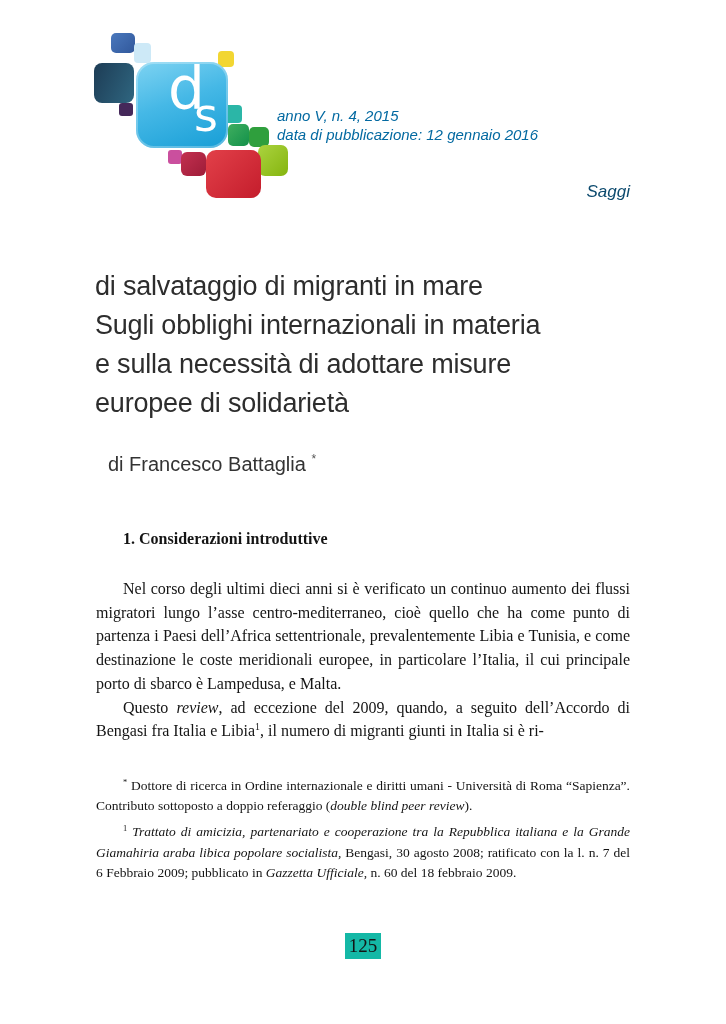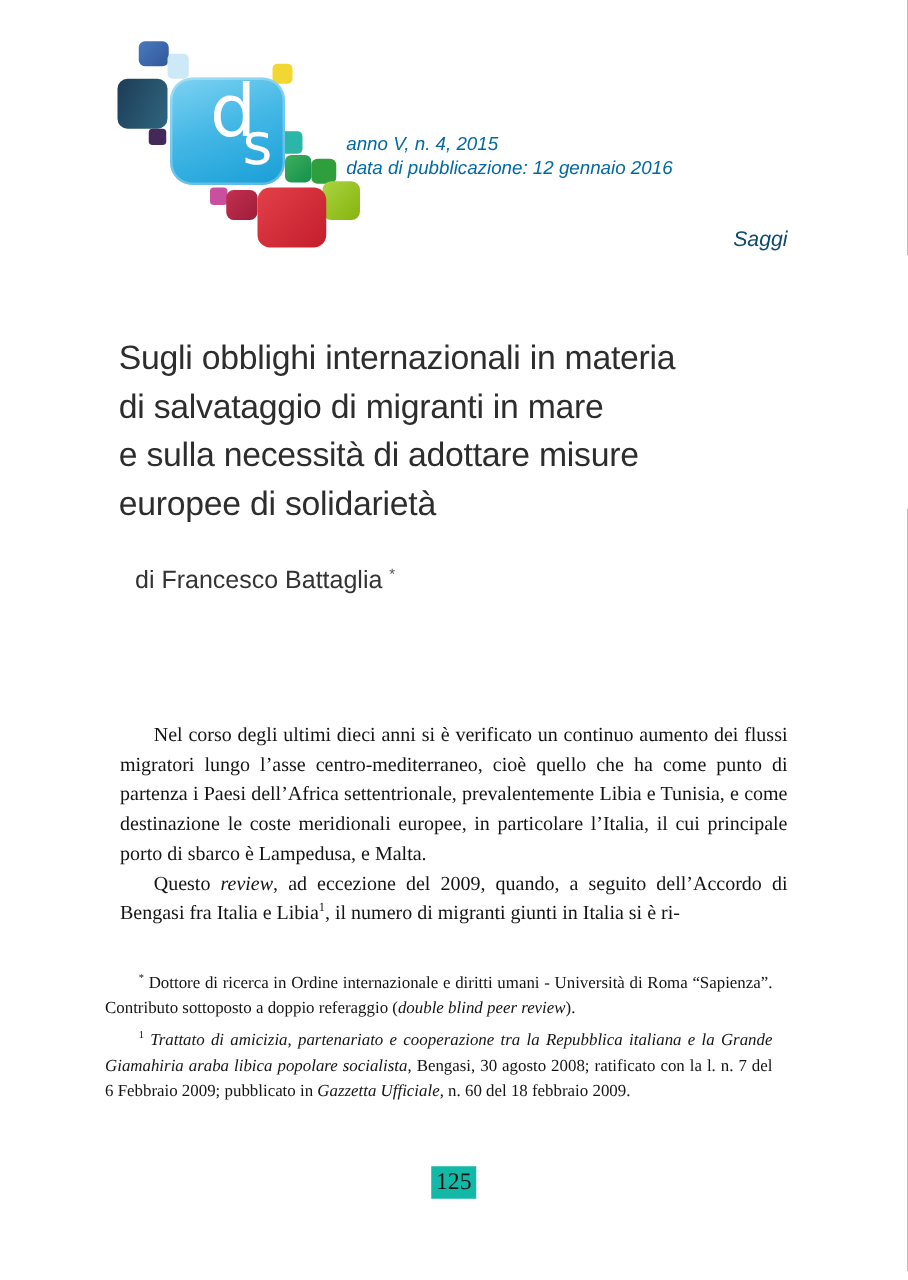--- a/index.html
+++ b/index.html
@@ -64,21 +64,21 @@
     text-indent:27px;color:#141414;
   }
   .body-text{
     position:absolute;left:96px;top:577px;width:534px;
     font-size:16px;line-height:23.7px;text-align:justify;
   }
   .body-text p{margin:0;text-indent:27px;}
   sup.fnref{font-size:0.62em;line-height:0;vertical-align:super;}
   
   .footnotes{
-    position:absolute;left:84px;top:776px;width:534px;
+    position:absolute;left:96px;top:776px;width:534px;
     font-size:13.5px;line-height:20.2px;text-align:justify;
   }
   .footnotes p{margin:0 0 6px 0;text-indent:27px;}
   
   .pagenum-wrap{position:absolute;left:0;top:933px;width:726px;text-align:center;}
   .pagenum{
     display:inline-block;
     font-size:19px;line-height:22px;
     padding:2px 4px;
   }
@@ -109,28 +109,29 @@
   </div>
 
   <div class="issue-info">
     <div>anno V, n. 4, 2015</div>
     <div>data di pubblicazione: 12 gennaio 2016</div>
   </div>
 
   <div class="saggi">Saggi</div>
 
   <h1 class="title">
+    <div>di salvataggio di migranti in mare</div>
     <div>Sugli obblighi internazionali in materia</div>
-    <div>di salvataggio di migranti in mare</div>
     <div>e sulla necessità di adottare misure</div>
     <div>europee di solidarietà</div>
   </h1>
 
   <div class="byline"><span>di Francesco Battaglia</span> <sup>*</sup></div>
 
+  <h2 class="section-heading">1. Considerazioni introduttive</h2>
 
   <div class="body-text">
     <p>Nel corso degli ultimi dieci anni si è verificato un continuo aumento dei flussi migratori lungo l’asse centro-mediterraneo, cioè quello che ha come punto di partenza i Paesi dell’Africa settentrionale, prevalentemente Libia e Tunisia, e come destinazione le coste meridionali europee, in particolare l’Italia, il cui principale porto di sbarco è Lampedusa, e Malta.</p>
     <p><span>Questo </span><i>review</i><span>, ad eccezione del 2009, quando, a seguito dell’Accordo di Bengasi fra Italia e Libia</span><sup class="fnref">1</sup><span>, il numero di migranti giunti in Italia si è ri-</span></p>
   </div>
 
   <div class="footnotes">
     <p><sup class="fnref">*</sup><span> Dottore di ricerca in Ordine internazionale e diritti umani - Università di Roma “Sapienza”. Contributo sottoposto a doppio referaggio (</span><i>double blind peer review</i><span>).</span></p>
     <p><sup class="fnref">1</sup><i> Trattato di amicizia, partenariato e cooperazione tra la Repubblica italiana e la Grande Giamahiria araba libica popolare socialista</i><span>, Bengasi, 30 agosto 2008; ratificato con la l. n. 7 del 6 Febbraio 2009; pubblicato in </span><i>Gazzetta Ufficiale</i><span>, n. 60 del 18 febbraio 2009.</span></p>
   </div>

